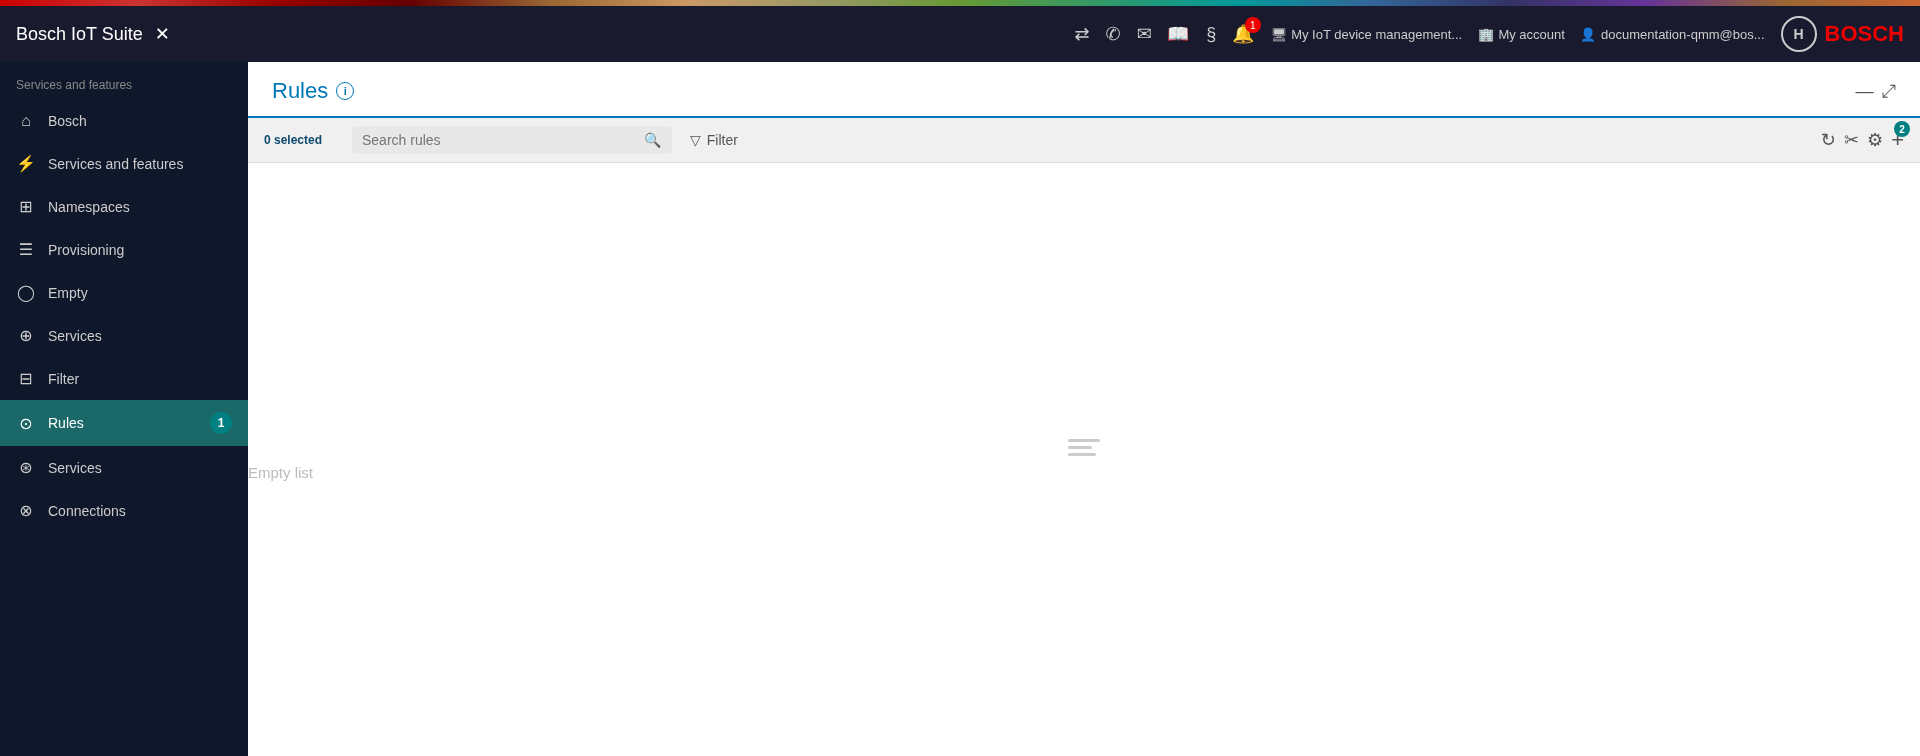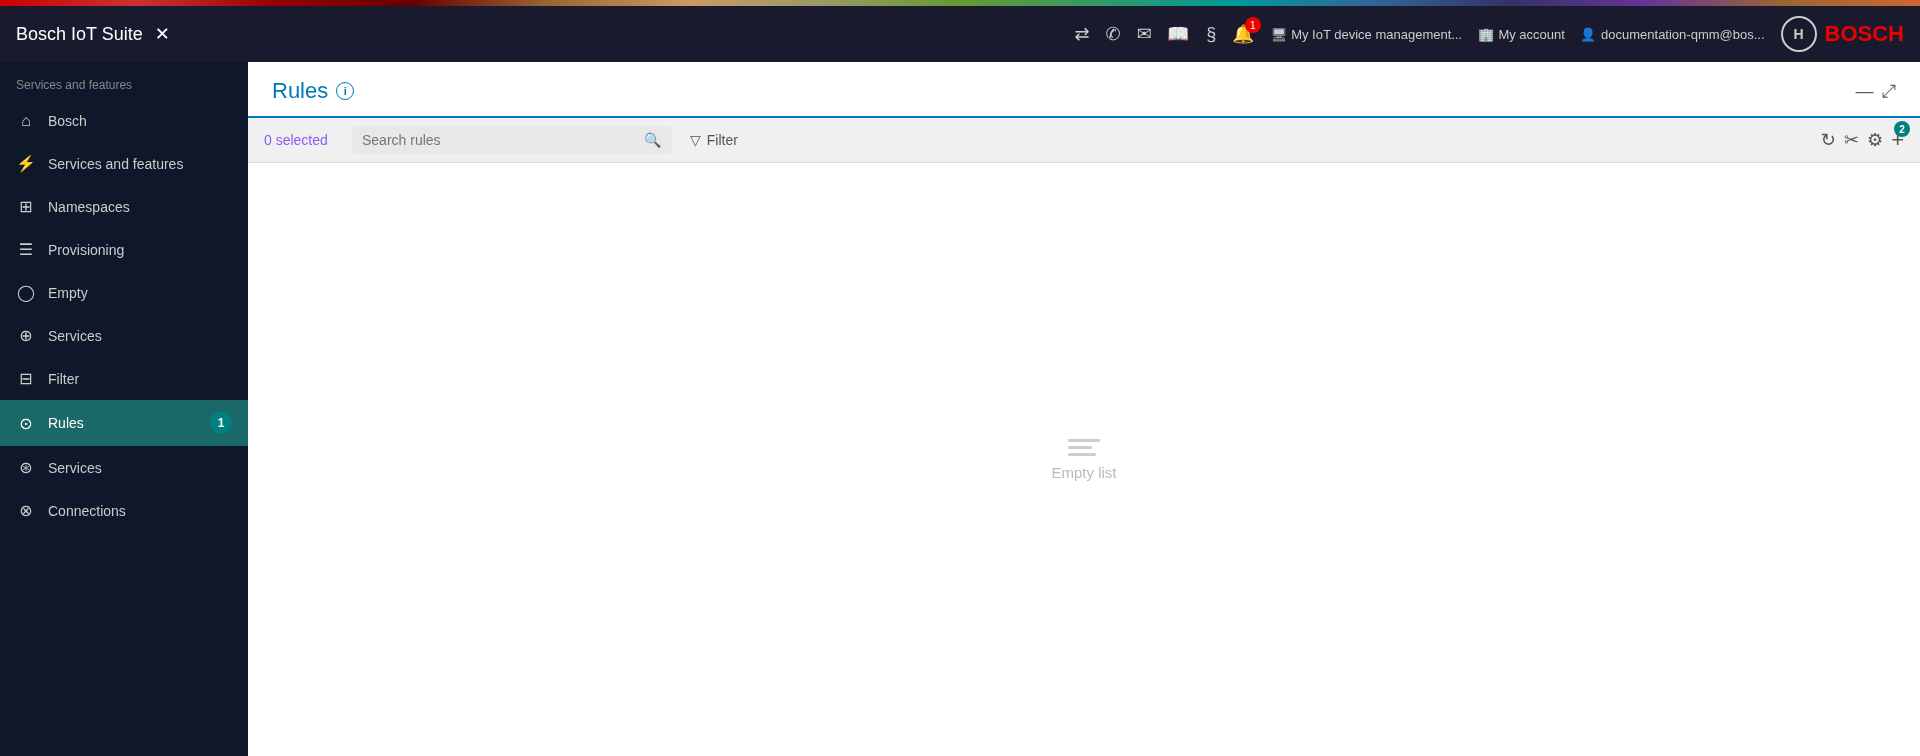--- a/index.html
+++ b/index.html
@@ -204,23 +204,24 @@
     
     .toolbar {
       display: flex;
       align-items: center;
       padding: 8px 16px;
       background: #f0f0f0;
       border-bottom: 1px solid #ddd;
       gap: 8px;
     }
     .selected-count {
-      font-size: 14px;
-      color: #8b5cf6;
+      font-size: 12px;
+      color: #0c4a6e;
       min-width: 80px;
+      font-weight: bold;
     }
     .search-box {
       display: flex;
       align-items: flex-end;
       background: #e8e8e8;
       border-radius: 4px;
       padding: 6px 10px;
       gap: 16px;
       flex: 1;
       max-width: 320px;
@@ -284,21 +285,20 @@
       align-items: center;
       justify-content: center;
       font-weight: bold;
     }
 
     
     .empty-state {
       flex: 1;
       display: flex;
       flex-direction: column;
-      align-items: center;
       justify-content: center;
       color: #bbb;
       gap: 8px;
     }
     .empty-icon {
       font-size: 32px;
       color: #ccc;
       display: flex;
       flex-direction: column;
       gap: 4px;

